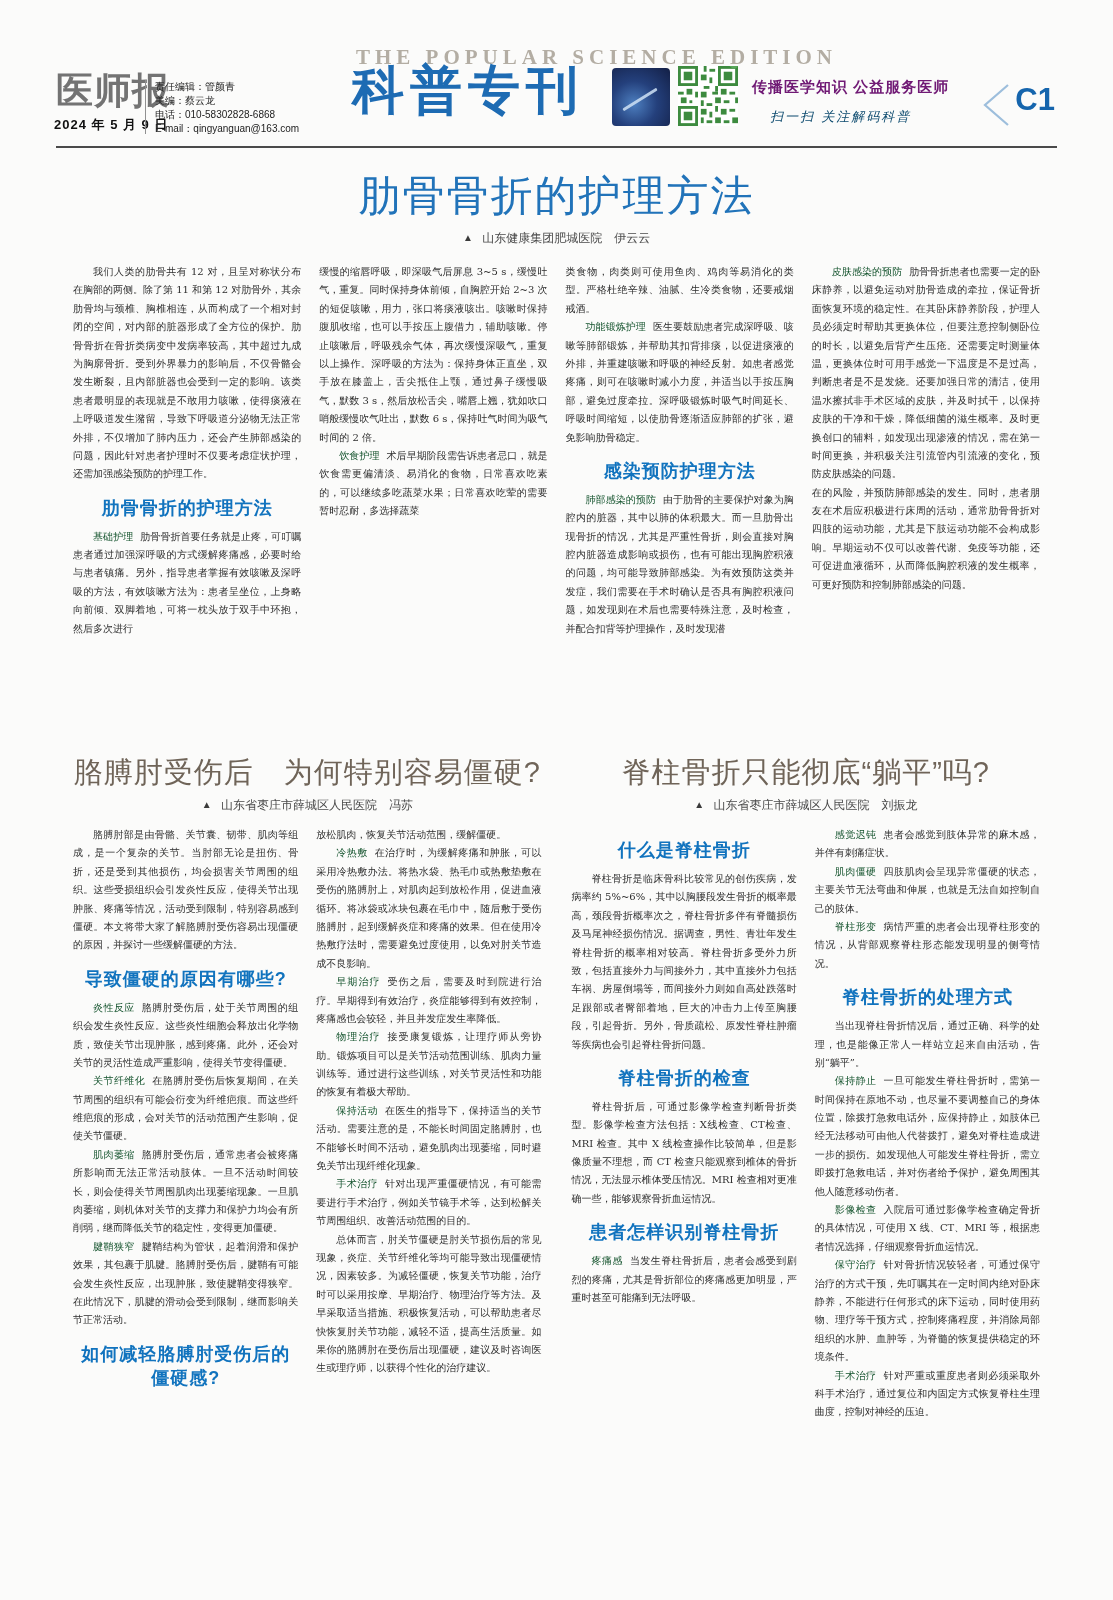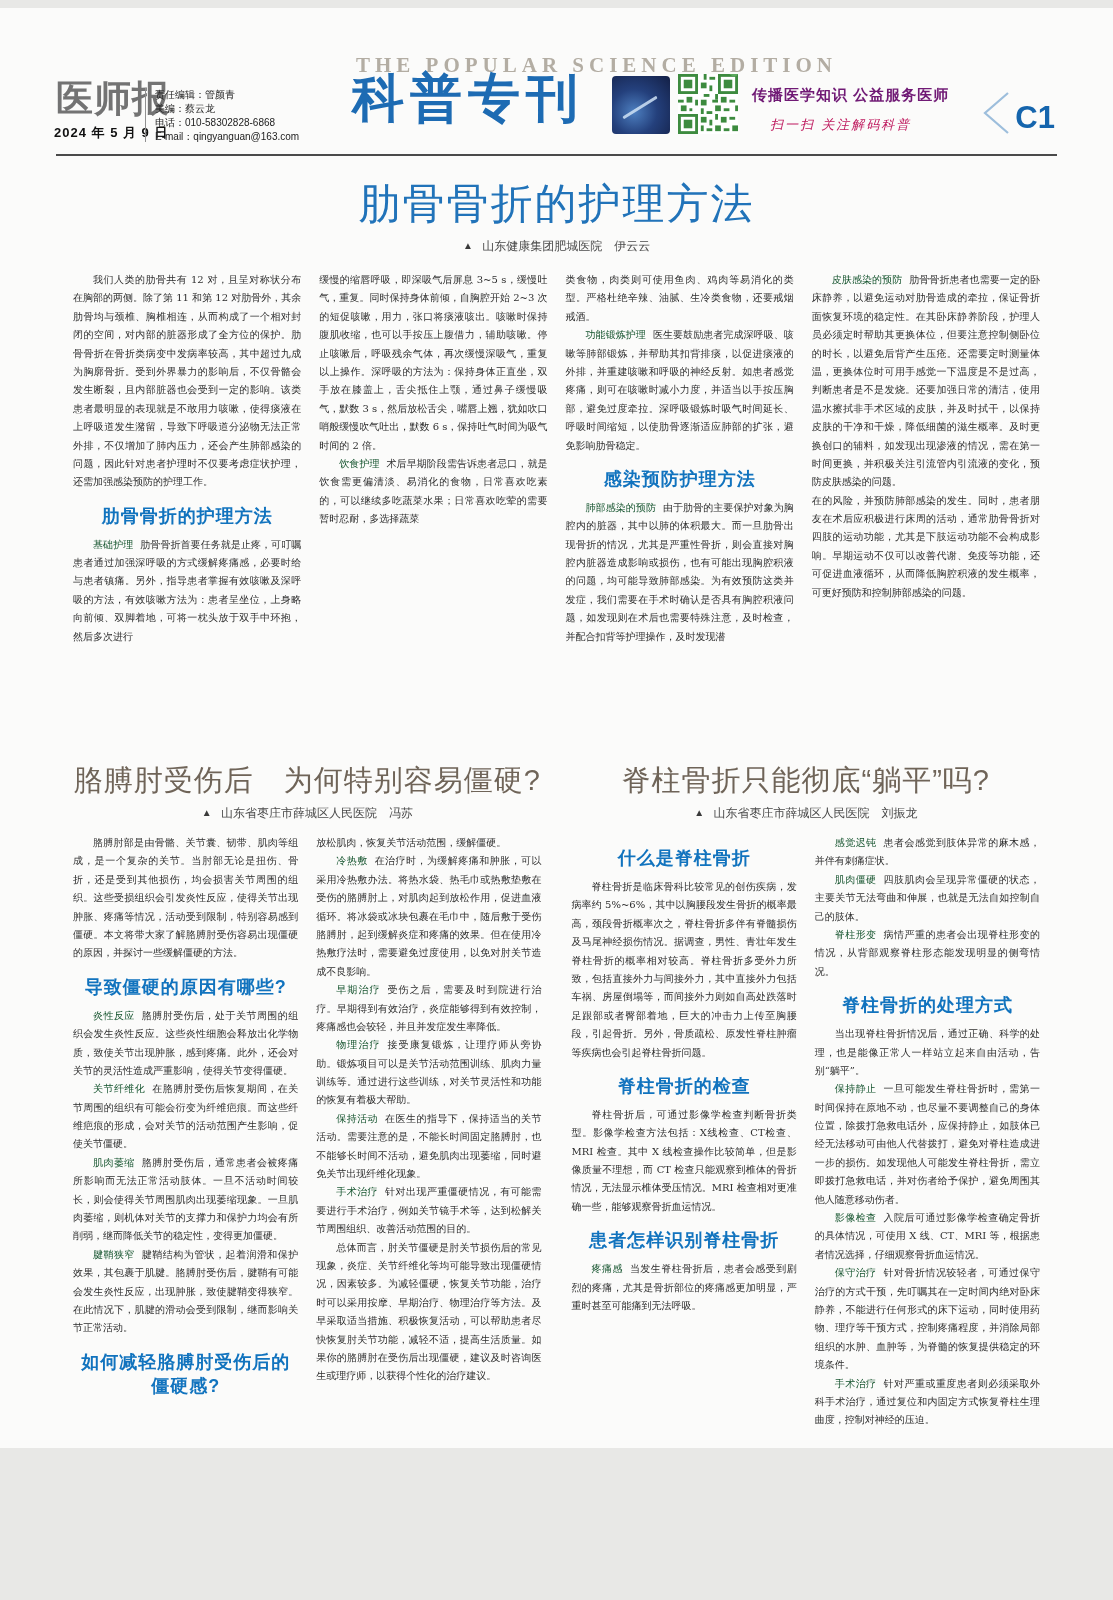--- a/index.html
+++ b/index.html
@@ -1,16 +1,16 @@
 <!DOCTYPE html>
 <html><head>
 <meta charset="utf-8">
 <style>
   html,body{margin:0;padding:0;background:#e8e8e6;}
-  .page{position:relative;width:1113px;height:1440px;margin:8px auto;background:#fbfbfa;overflow:hidden;
+  .page{position:relative;width:1113px;height:1600px;margin:0 auto;background:#fbfbfa;overflow:hidden;
         font-family:"DejaVu Serif","Liberation Serif",serif;color:#2e2e2e;}
   
   .masthead{position:relative;height:150px;}
   .edition-en{position:absolute;left:356px;top:45px;font-family:"Liberation Serif",serif;font-weight:700;
               font-size:21px;letter-spacing:5px;color:#b3ada3;white-space:nowrap;}
   .edition-cn{position:absolute;left:352px;top:62px;font-family:"Liberation Sans",sans-serif;font-weight:600;
               font-size:52px;letter-spacing:6px;color:#1d6bb3;line-height:1.1;white-space:nowrap;}
   .np-logo{position:absolute;left:56px;top:72px;font-family:"DejaVu Serif",serif;font-weight:700;
            font-size:37px;color:#737373;line-height:1;letter-spacing:1px;}
   .np-date{position:absolute;left:54px;top:116px;font-family:"Liberation Sans",sans-serif;font-weight:700;
@@ -19,22 +19,22 @@
   .editor-info{position:absolute;left:155px;top:80px;font-family:"Liberation Sans",sans-serif;
                font-size:10px;line-height:14px;color:#222;white-space:nowrap;}
   .brand-img{position:absolute;left:612px;top:68px;width:58px;height:58px;border-radius:4px;
              background:radial-gradient(circle at 38% 62%,#4d7fc0 0%,#24407c 45%,#131f45 100%);}
   .brand-img:after{content:"";position:absolute;left:8px;top:30px;width:40px;height:3px;background:#cfe2f5;
                    transform:rotate(-32deg);border-radius:2px;opacity:.85;}
   .qr{position:absolute;left:678px;top:66px;width:60px;height:60px;background:#fff;}
   .slogan{position:absolute;left:752px;top:78px;font-family:"Liberation Sans",sans-serif;font-weight:700;
           font-size:15px;color:#701a75;letter-spacing:1px;white-space:nowrap;}
   .qr-caption{position:absolute;left:770px;top:108px;font-family:"DejaVu Serif",serif;font-style:italic;
-              font-size:13px;color:#be185d;letter-spacing:2px;white-space:nowrap;}
-  .pageno-wrap{position:absolute;right:58px;top:82px;display:flex;align-items:flex-end;gap:3px;}
+              font-size:13px;color:#0c4a6e;letter-spacing:2px;white-space:nowrap;}
+  .pageno-wrap{position:absolute;right:58px;top:82px;display:flex;align-items:flex-start;gap:3px;}
   .pageno{font-family:"Liberation Sans",sans-serif;font-weight:700;font-size:31px;color:#1565ad;}
   .mast-rule{position:absolute;left:56px;right:56px;top:146px;height:2px;background:#4a4a4a;}
   
   .article-top{padding:0 73px;}
   .main-title{margin:18px 0 6px;text-align:center;font-family:"Liberation Sans",sans-serif;font-weight:300;
               font-size:42px;letter-spacing:2px;color:#2173b9;}
   .byline{text-align:center;font-family:"Liberation Sans",sans-serif;font-size:12px;color:#4a4a4a;margin:0 0 16px;}
   .byline-marker{font-size:10px;color:#3a3a3a;margin-right:6px;vertical-align:1px;}
   .cols{display:grid;column-gap:18px;}
   .cols-4{grid-template-columns:repeat(4,1fr);height:462px;overflow:hidden;}

